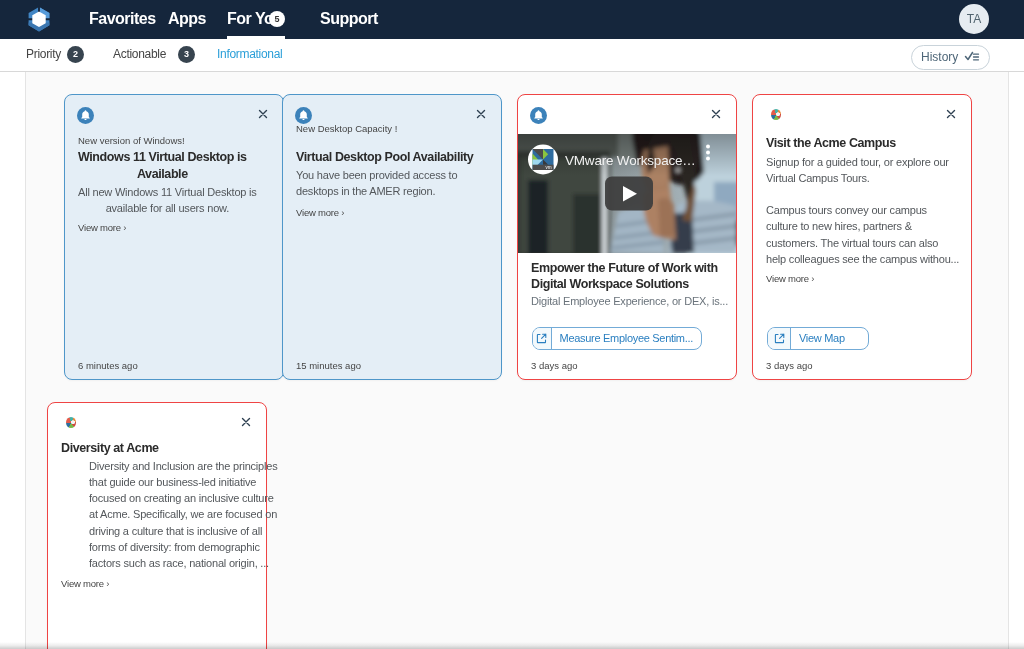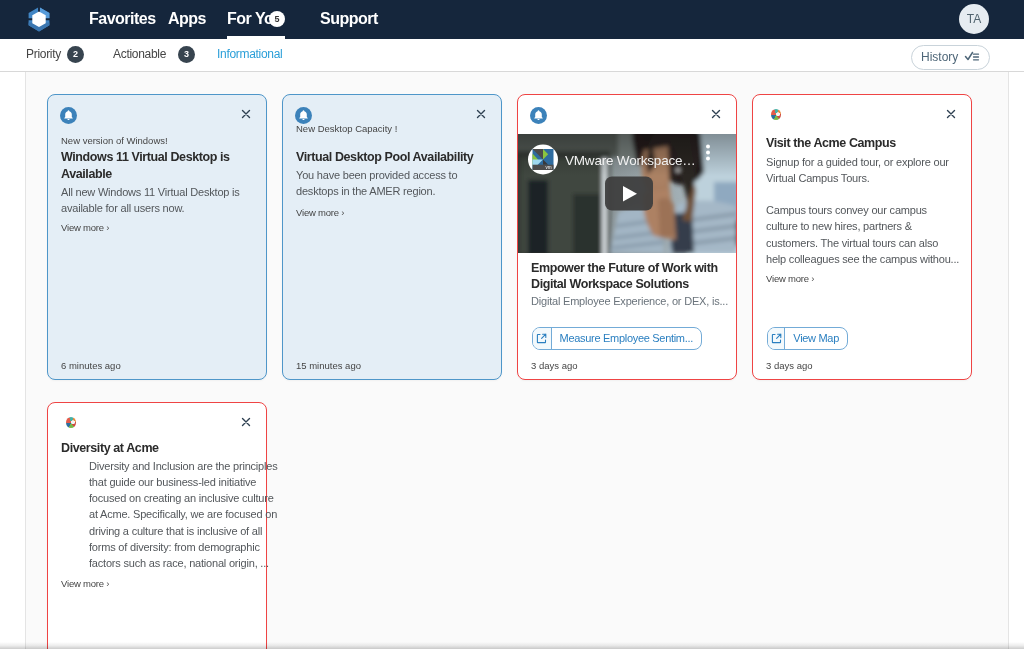--- a/index.html
+++ b/index.html
@@ -85,21 +85,21 @@
   <div class="historybtn">History
     <svg width="16" height="12" viewBox="0 0 16 12" style="vertical-align:-1px; margin-left:2px;">
       <path d="M1.5 6.5 L4 9.5 L8.5 2.5" stroke="#4e6678" stroke-width="1.5" fill="none" stroke-linecap="round" stroke-linejoin="round"></path>
       <path d="M9.5 4.2 H14.5 M9.5 7 H14.5 M9.5 9.8 H14.5" stroke="#4e6678" stroke-width="1.3" stroke-linecap="round"></path>
     </svg>
   </div>
 </div>
 
 <div class="content">
 
-  <div class="card blue" style="left:21px; top:22px;">
+  <div class="card blue" style="left:38px; top:22px;text-align:center;">
     <svg class="bellc" viewBox="0 0 17 17">
       <circle cx="8.5" cy="8.5" r="8.5" fill="#3c82ba"></circle>
       <path d="M8.5 3.2c-.45 0-.8.35-.8.8v.33c-1.5.35-2.5 1.6-2.5 3.17v2.5l-.9.9v.5h8.4v-.5l-.9-.9V7.5c0-1.57-1-2.82-2.5-3.17V4c0-.45-.35-.8-.8-.8zm-1.1 8.8c0 .6.5 1.1 1.1 1.1s1.1-.5 1.1-1.1z" fill="#fff"></path>
     </svg>
     <svg class="closex" viewBox="0 0 14 14">
       <path d="M3.5 3.5 L10.5 10.5 M10.5 3.5 L3.5 10.5" stroke="#2e4051" stroke-width="1.4" stroke-linecap="round"></path>
     </svg>
     <div class="ab overline" style="top:40px;">New version of Windows!</div>
     <div class="ab cardtitle" style="top:54px;">Windows 11 Virtual Desktop is<br>Available</div>
     <div class="ab cardbody" style="top:89px;">All new Windows 11 Virtual Desktop is<br>available for all users now.</div>
@@ -213,21 +213,21 @@
 
   <div class="card" style="left:726px; top:22px;">
     <div class="mosaic"></div>
     <svg class="closex" viewBox="0 0 14 14">
       <path d="M3.5 3.5 L10.5 10.5 M10.5 3.5 L3.5 10.5" stroke="#2e4051" stroke-width="1.4" stroke-linecap="round"></path>
     </svg>
     <div class="ab cardtitle" style="top:39.5px;">Visit the Acme Campus</div>
     <div class="ab cardbody" style="top:59px;">Signup for a guided tour, or explore our<br>Virtual Campus Tours.</div>
     <div class="ab cardbody" style="top:107px;">Campus tours convey our campus<br>culture to new hires, partners &amp;<br>customers. The virtual tours can also<br>help colleagues see the campus withou...</div>
     <div class="ab viewmore" style="top:177.5px;">View more ›</div>
-    <div class="cardbtn" style="left:14px; top:232px; width:81px;">
+    <div class="cardbtn" style="left:14px; top:232px; width:102px;">
       <span class="ic">
           <svg width="13" height="13" viewBox="0 0 13 13">
             <path d="M5 2.5 H2.8 A0.4 0.4 0 0 0 2.4 2.9 V10.2 A0.4 0.4 0 0 0 2.8 10.6 H10.1 A0.4 0.4 0 0 0 10.5 10.2 V8" stroke="#2a7fc0" stroke-width="1.1" fill="none" stroke-linecap="round"></path>
             <path d="M7.6 2.2 H10.8 V5.4 M10.8 2.2 L6.6 6.4" stroke="#2a7fc0" stroke-width="1.1" fill="none" stroke-linecap="round"></path>
           </svg>
         </span>
       <span class="lbl">View Map</span>
     </div>
     <div class="ab timeago" style="top:265px;">3 days ago</div>
   </div>

